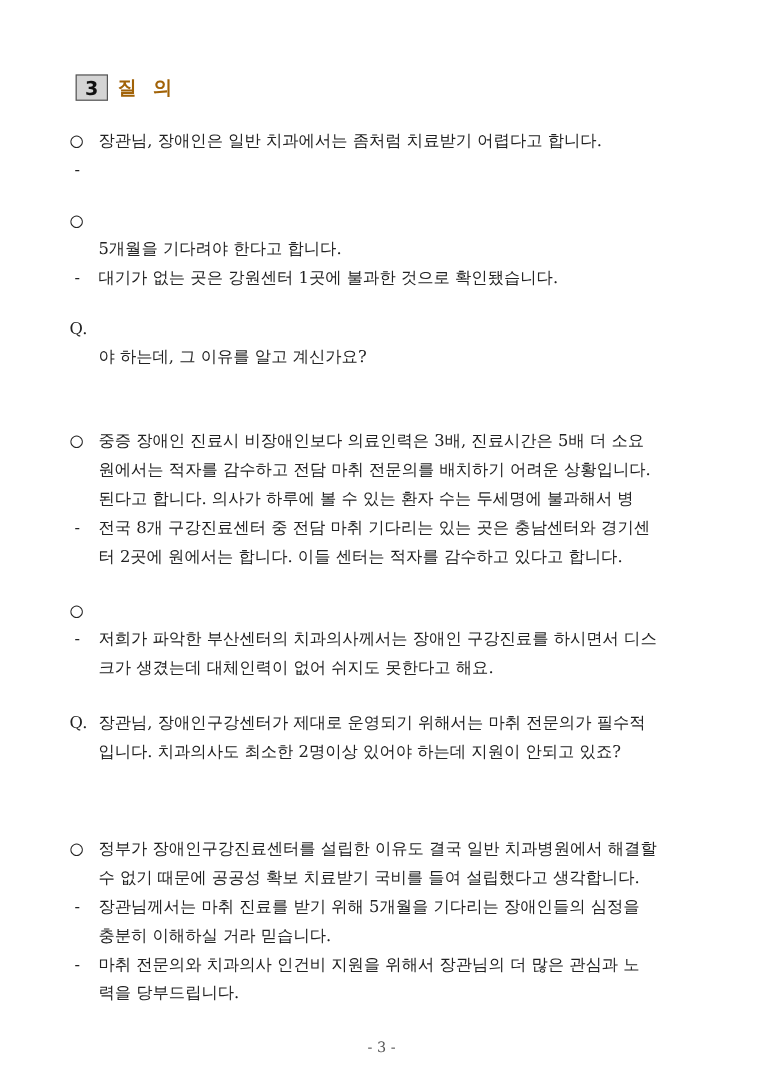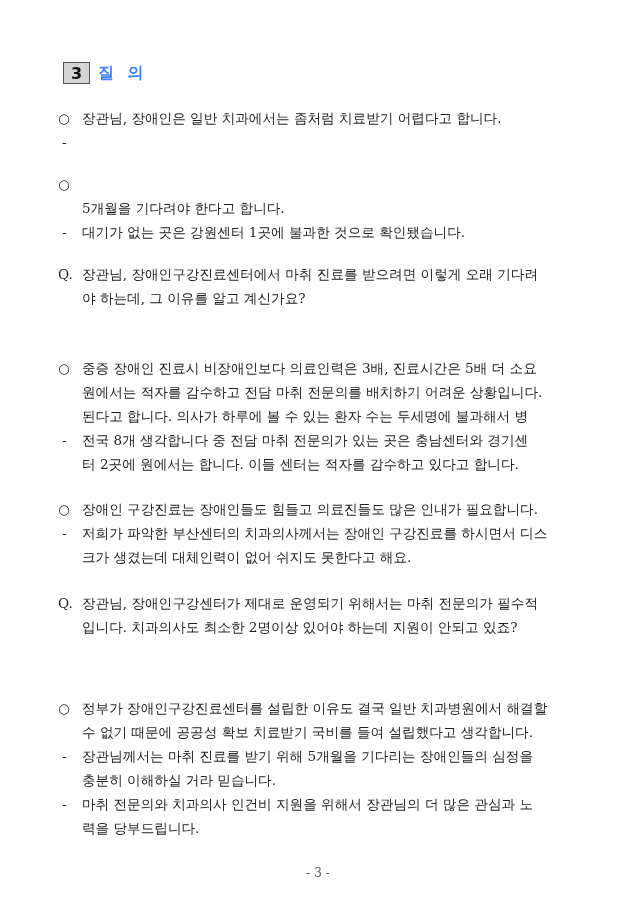--- a/index.html
+++ b/index.html
@@ -3,21 +3,21 @@
 <meta charset="utf-8">
 <style>
   html, body { margin: 0; padding: 0; background: #ffffff; }
   body { width: 636px; height: 899px; position: relative; overflow: hidden;
          font-family: "DejaVu Serif", "Liberation Serif", serif; color: #222; }
   .header { position: absolute; left: 63px; top: 62px; display: flex; align-items: center; }
   .num-box { width: 25px; height: 20px; background: #d4d4d4; border: 1px solid #555;
              display: flex; align-items: center; justify-content: center;
              font-family: "DejaVu Sans", "Liberation Sans", sans-serif; font-weight: bold; font-size: 16px; color: #111; }
   .header-title { margin-left: 8px; font-family: "DejaVu Sans", "Liberation Sans", sans-serif;
-                  font-weight: bold; font-size: 16px; letter-spacing: 4px; color: #3b82f6; }
+                  font-weight: bold; font-size: 16px; letter-spacing: 4px; color: #a16207; }
   .para { position: absolute; left: 58px; width: 520px; font-size: 13.6px; line-height: 24px; }
   .line { display: flex; white-space: nowrap; }
   .mark { width: 24px; flex: none; }
   .dash { width: 24px; flex: none; padding-left: 4px; box-sizing: border-box; }
   .cont { padding-left: 24px; white-space: nowrap; }
   .footer { position: absolute; top: 866px; left: 0; width: 636px; text-align: center;
             font-size: 12px; color: #555; }
 </style>
 </head>
 <body>
@@ -43,41 +43,39 @@
       </div>
       <div class="cont">5개월을 기다려야 한다고 합니다.</div>
       <div class="line">
         <span class="dash">-</span>
         <span>대기가 없는 곳은 강원센터 1곳에 불과한 것으로 확인됐습니다.</span>
       </div>
     </div>
     <div class="para" style="top: 262px;">
       <div class="line">
         <span class="mark">Q.</span>
-        <span>장관님, 장애인구강진료센터에서 마취 진료를 받으려면 이렇게 오래 기다려</span>
       </div>
       <div class="cont">야 하는데, 그 이유를 알고 계신가요?</div>
     </div>
     <div class="para" style="top: 356px;">
       <div class="line">
         <span class="mark">○</span>
         <span>중증 장애인 진료시 비장애인보다 의료인력은 3배, 진료시간은 5배 더 소요</span>
       </div>
       <div class="cont">원에서는 적자를 감수하고 전담 마취 전문의를 배치하기 어려운 상황입니다.</div>
       <div class="cont">된다고 합니다. 의사가 하루에 볼 수 있는 환자 수는 두세명에 불과해서 병</div>
       <div class="line">
         <span class="dash">-</span>
-        <span>전국 8개 생각합니다 중 전담 마취 전문의가 있는 곳은 충남센터와 경기센</span>
+        <span>전국 8개 구강진료센터 중 전담 마취 기다리는 있는 곳은 충남센터와 경기센</span>
       </div>
       <div class="cont">터 2곳에 원에서는 합니다. 이들 센터는 적자를 감수하고 있다고 합니다.</div>
     </div>
     <div class="para" style="top: 497px;">
       <div class="line">
         <span class="mark">○</span>
-        <span>장애인 구강진료는 장애인들도 힘들고 의료진들도 많은 인내가 필요합니다.</span>
       </div>
       <div class="line">
         <span class="dash">-</span>
         <span>저희가 파악한 부산센터의 치과의사께서는 장애인 구강진료를 하시면서 디스</span>
       </div>
       <div class="cont">크가 생겼는데 대체인력이 없어 쉬지도 못한다고 해요.</div>
     </div>
     <div class="para" style="top: 591px;">
       <div class="line">
         <span class="mark">Q.</span>

